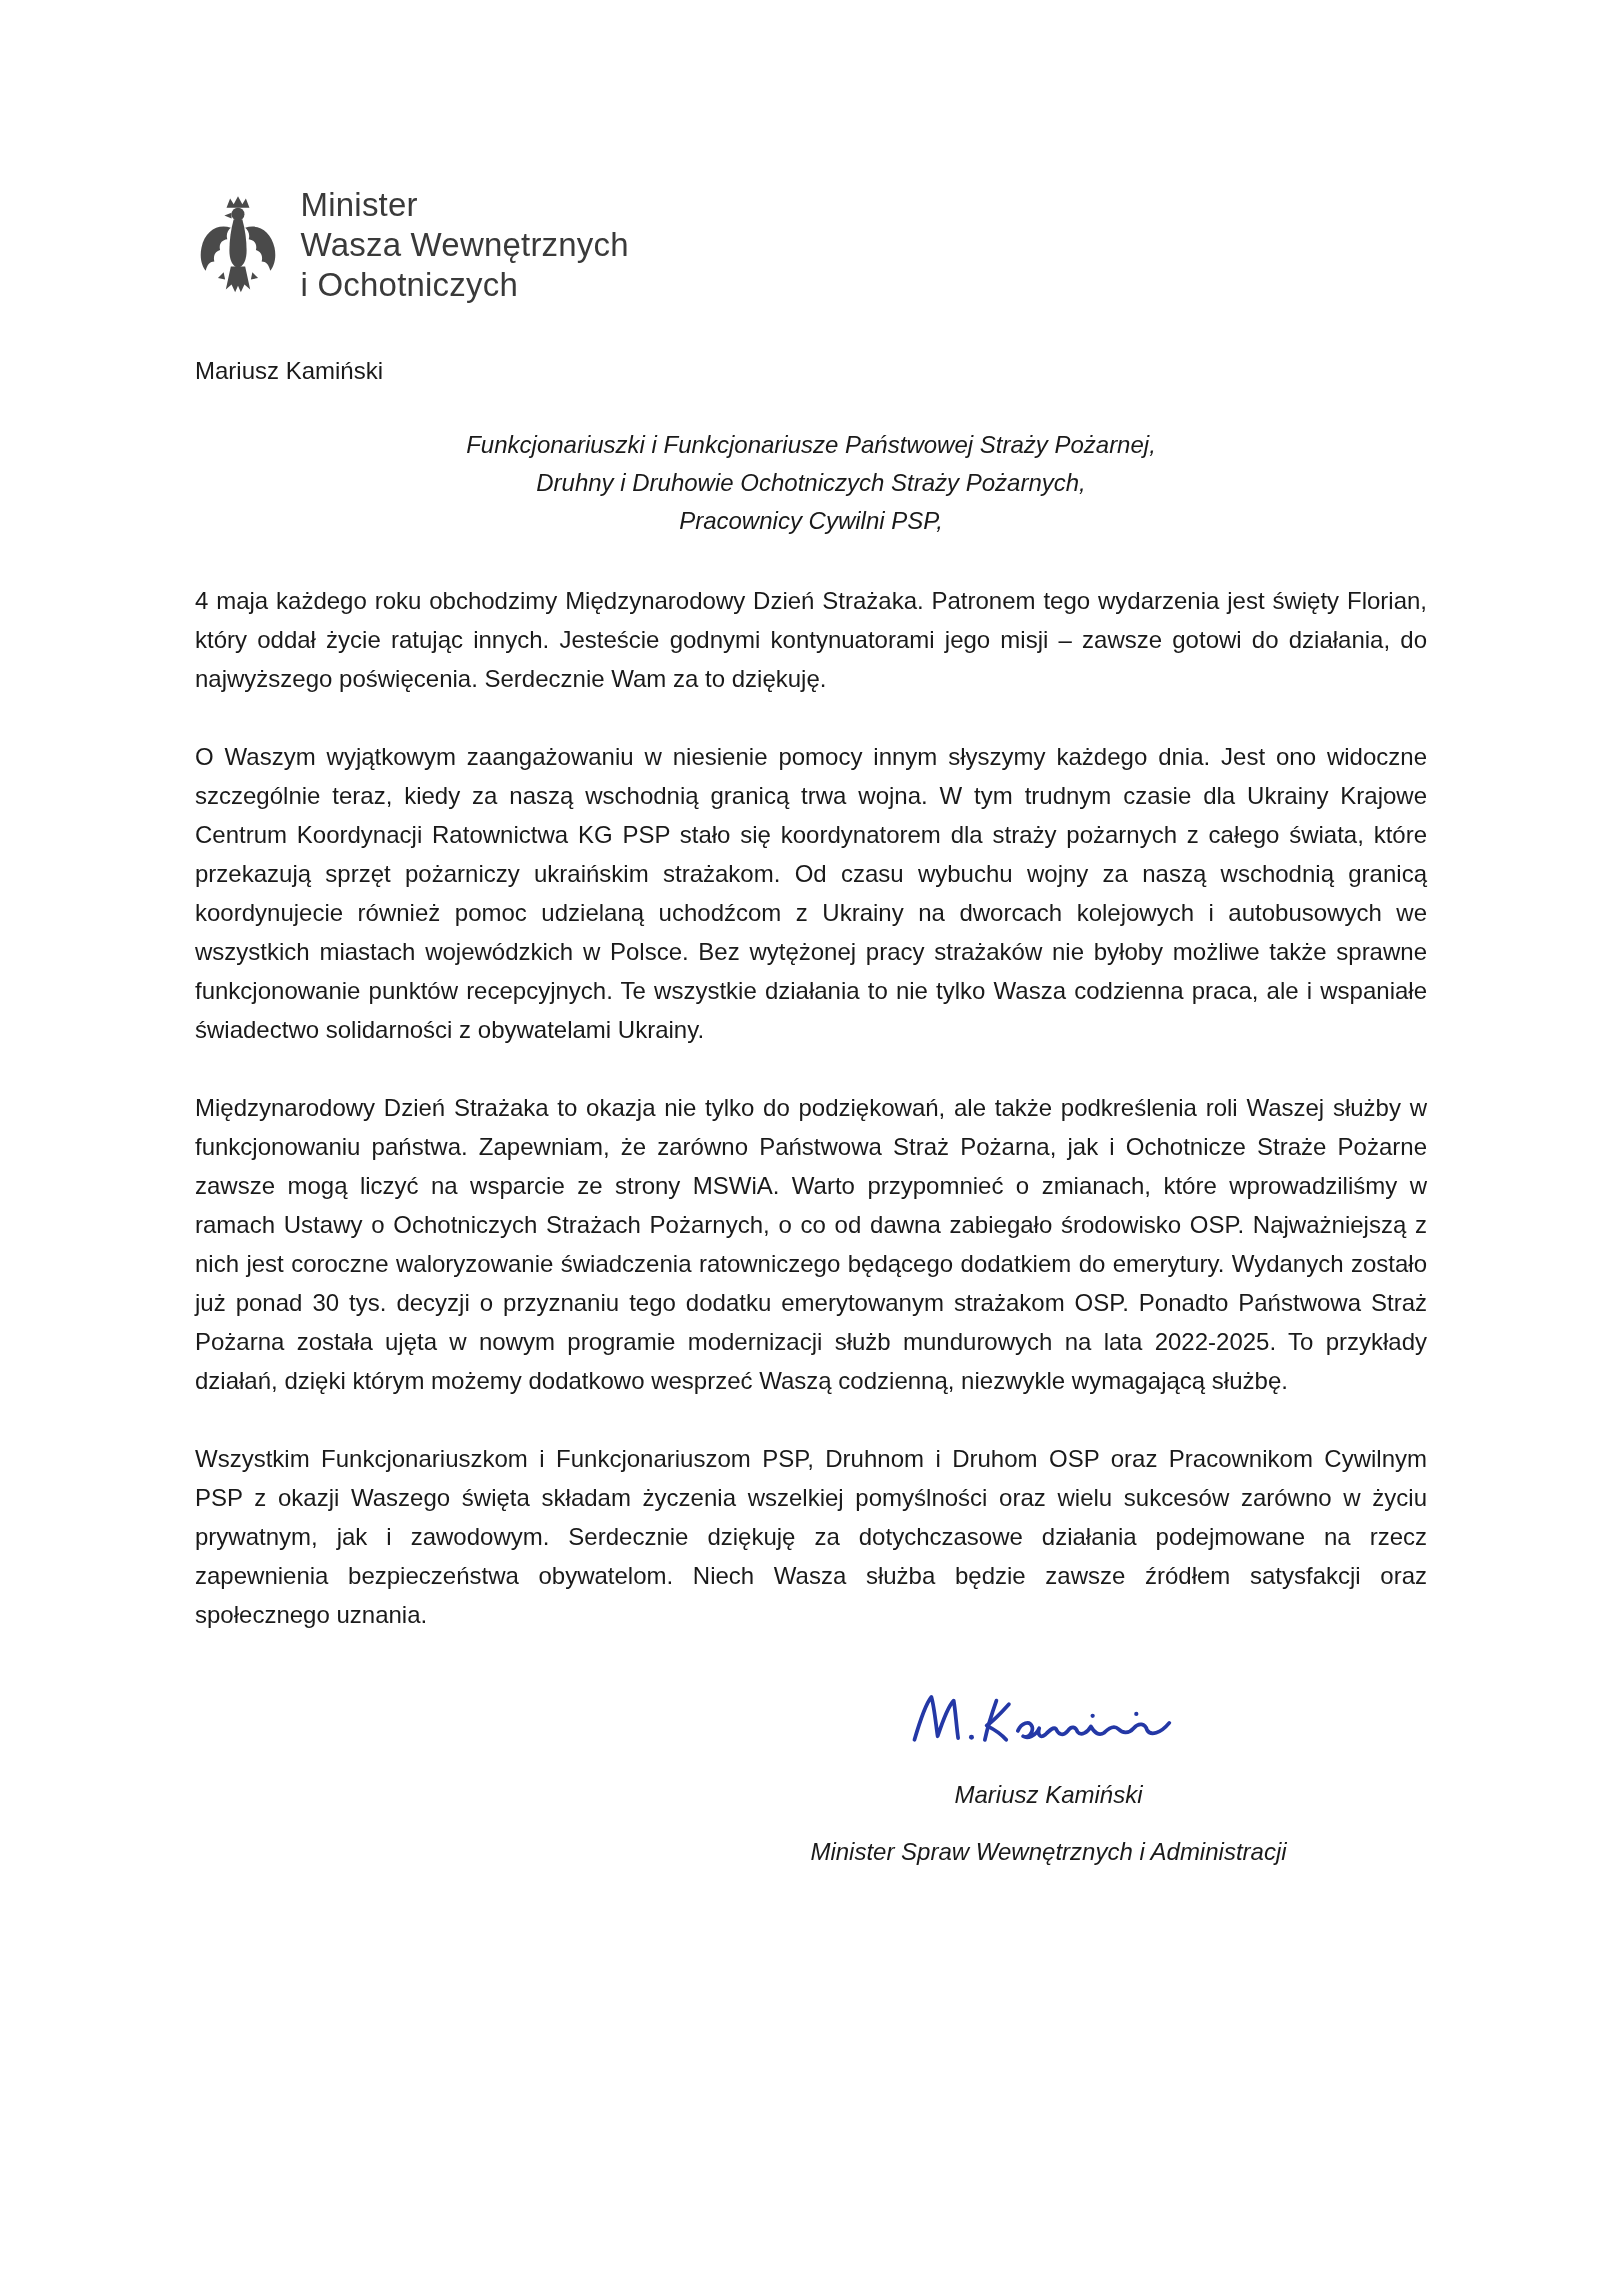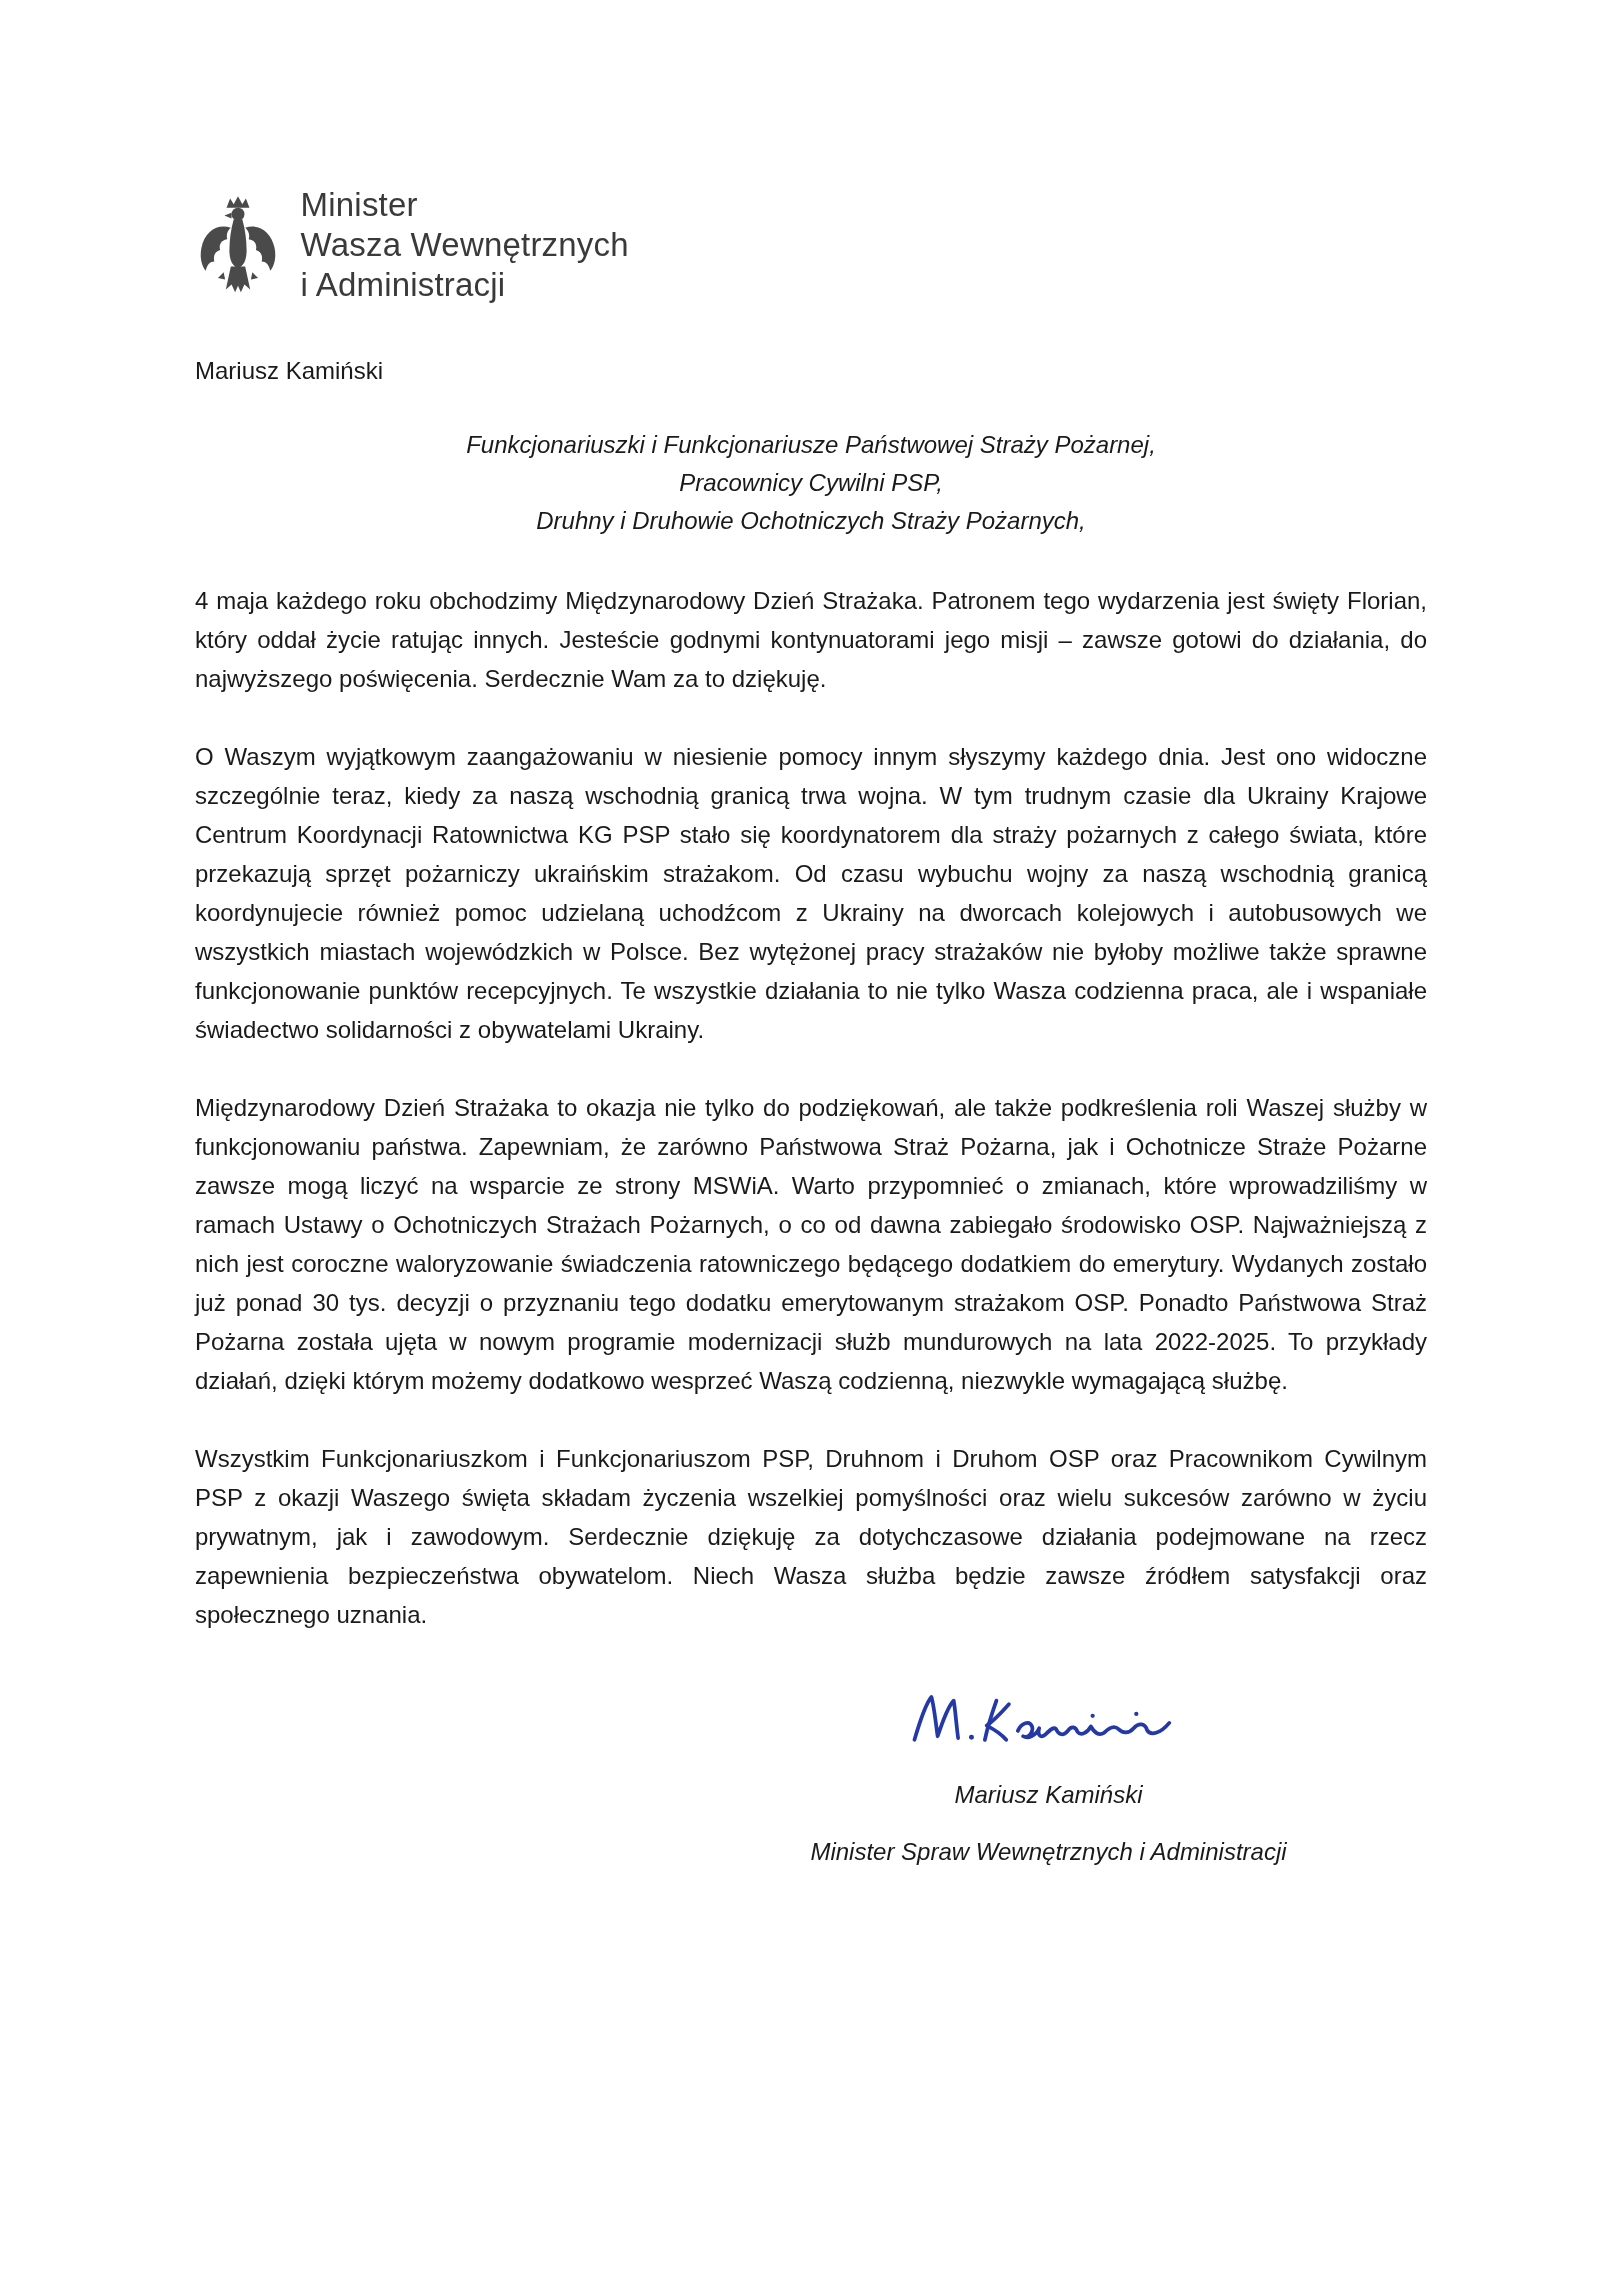--- a/index.html
+++ b/index.html
@@ -115,30 +115,30 @@
 
         <path d="M50 100 L43 132 L51 125 L56 136 L60 127 L64 136 L69 125 L77 132 L70 100 Z"></path>
 
         <path d="M40 108 l-8 8 10 2 z"></path>
         <path d="M80 108 l8 8 -10 2 z"></path>
       </g>
     </svg>
     <div class="ministry-name">
       <div>Minister</div>
       <div>Wasza Wewnętrznych</div>
-      <div>i Administracji</div>
+      <div>i Ochotniczych</div>
     </div>
   </div>
 
   <div class="sender-name">Mariusz Kamiński</div>
 
   <div class="salutation">
     <div>Funkcjonariuszki i Funkcjonariusze Państwowej Straży Pożarnej,</div>
+    <div>Druhny i Druhowie Ochotniczych Straży Pożarnych,</div>
     <div>Pracownicy Cywilni PSP,</div>
-    <div>Druhny i Druhowie Ochotniczych Straży Pożarnych,</div>
   </div>
 
   <div class="body-text">
     <div class="para">4 maja każdego roku obchodzimy Międzynarodowy Dzień Strażaka. Patronem tego wydarzenia jest święty Florian, który oddał życie ratując innych. Jesteście godnymi kontynuatorami jego misji – zawsze gotowi do działania, do najwyższego poświęcenia. Serdecznie Wam za to dziękuję.</div>
     <div class="para">O Waszym wyjątkowym zaangażowaniu w niesienie pomocy innym słyszymy każdego dnia. Jest ono widoczne szczególnie teraz, kiedy za naszą wschodnią granicą trwa wojna. W tym trudnym czasie dla Ukrainy Krajowe Centrum Koordynacji Ratownictwa KG PSP stało się koordynatorem dla straży pożarnych z całego świata, które przekazują sprzęt pożarniczy ukraińskim strażakom. Od czasu wybuchu wojny za naszą wschodnią granicą koordynujecie również pomoc udzielaną uchodźcom z Ukrainy na dworcach kolejowych i autobusowych we wszystkich miastach wojewódzkich w Polsce. Bez wytężonej pracy strażaków nie byłoby możliwe także sprawne funkcjonowanie punktów recepcyjnych. Te wszystkie działania to nie tylko Wasza codzienna praca, ale i wspaniałe świadectwo solidarności z obywatelami Ukrainy.</div>
     <div class="para">Międzynarodowy Dzień Strażaka to okazja nie tylko do podziękowań, ale także podkreślenia roli Waszej służby w funkcjonowaniu państwa. Zapewniam, że zarówno Państwowa Straż Pożarna, jak i Ochotnicze Straże Pożarne zawsze mogą liczyć na wsparcie ze strony MSWiA. Warto przypomnieć o zmianach, które wprowadziliśmy w ramach Ustawy o Ochotniczych Strażach Pożarnych, o co od dawna zabiegało środowisko OSP. Najważniejszą z nich jest coroczne waloryzowanie świadczenia ratowniczego będącego dodatkiem do emerytury. Wydanych zostało już ponad 30 tys. decyzji o przyznaniu tego dodatku emerytowanym strażakom OSP. Ponadto Państwowa Straż Pożarna została ujęta w nowym programie modernizacji służb mundurowych na lata 2022-2025. To przykłady działań, dzięki którym możemy dodatkowo wesprzeć Waszą codzienną, niezwykle wymagającą służbę.</div>
     <div class="para">Wszystkim Funkcjonariuszkom i Funkcjonariuszom PSP, Druhnom i Druhom OSP oraz Pracownikom Cywilnym PSP z okazji Waszego święta składam życzenia wszelkiej pomyślności oraz wielu sukcesów zarówno w życiu prywatnym, jak i zawodowym. Serdecznie dziękuję za dotychczasowe działania podejmowane na rzecz zapewnienia bezpieczeństwa obywatelom. Niech Wasza służba będzie zawsze źródłem satysfakcji oraz społecznego uznania.</div>
   </div>
 
   <div class="closing">

